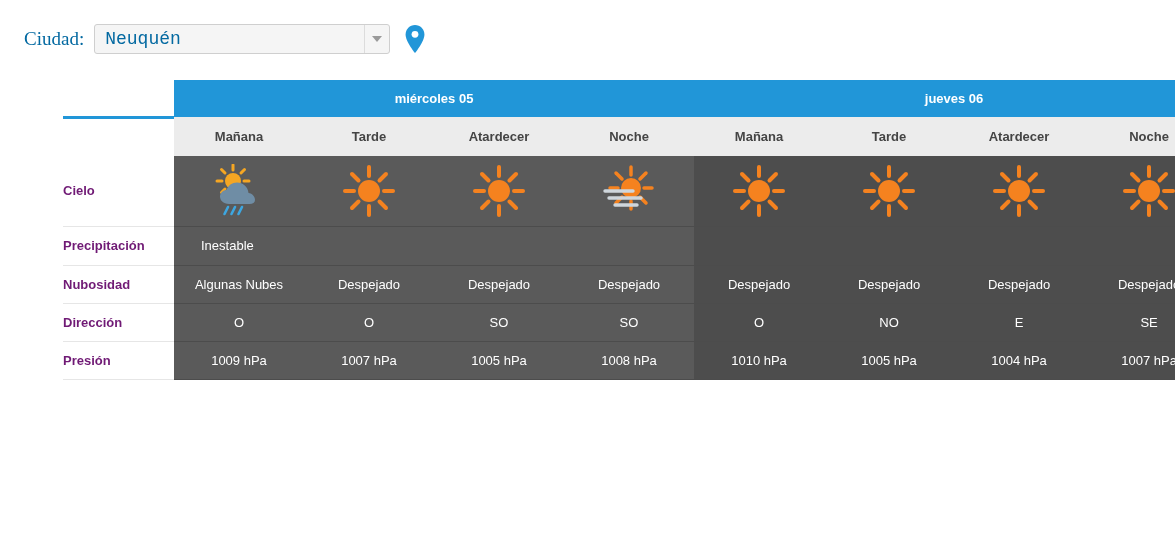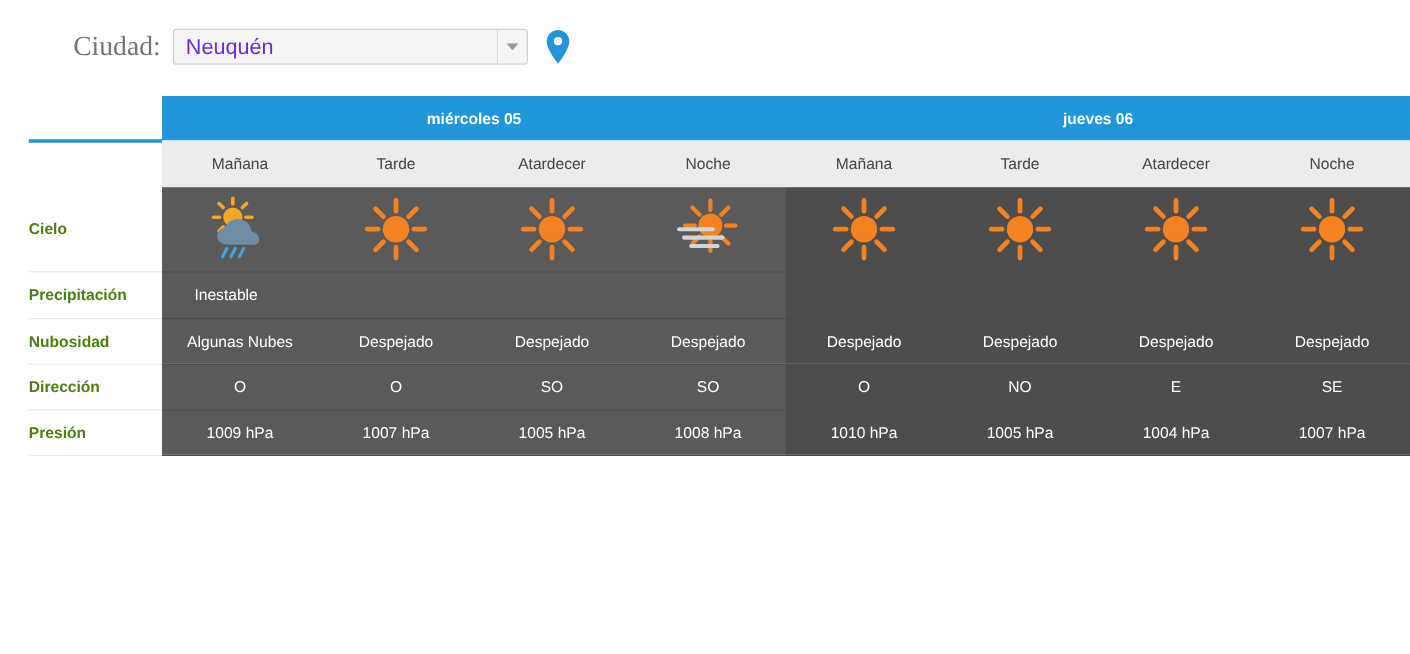--- a/index.html
+++ b/index.html
@@ -17,41 +17,40 @@
   
   .topbar {
     display: flex;
     align-items: center;
     padding: 22px 0 0 24px;
     height: 56px;
     box-sizing: border-box;
   }
   .city-label {
     font-family: "Liberation Serif", serif;
-    font-size: 23px;
-    color: #737373;
+    font-size: 19px;
+    color: #0369a1;
     margin-right: 10px;
     white-space: nowrap;
-    margin-left: 37px;
   }
   .select-wrap {
     position: relative;
     width: 296px;
     height: 30px;
     background: #f5f5f5;
     border: 1px solid #cfcfcf;
     border-radius: 3px;
     box-sizing: border-box;
     display: flex;
     align-items: center;
   }
   .select-value {
-    font-family: Liberation Sans, sans-serif;
+    font-family: Liberation Mono, monospace;
     font-size: 18px;
-    color: #6d28d9;
+    color: #0369a1;
     padding-left: 10px;
     flex: 1;
     white-space: nowrap;
     overflow: hidden;
   }
   .select-divider {
     width: 1px;
     height: 100%;
     background: #dcdcdc;
   }
@@ -69,37 +68,38 @@
     display: flex;
     align-items: center;
   }
   .pin-icon svg { display: block; }
 
   
   .table-wrap {
     margin-top: 24px;
     padding-left: 24px;
     box-sizing: border-box;
+    margin-left: 39px;
   }
   table.fc {
     border-collapse: collapse;
     width: 1151px;
     table-layout: fixed;
   }
   table.fc td, table.fc th {
     padding: 0;
     margin: 0;
   }
   .col-label { width: 111px; }
   .col-cell  { width: 130px; }
 
   
   .rowlabel {
     background: #ffffff;
-    color: #4d7c0f;
+    color: #701a75;
     font-size: 13px;
     font-weight: bold;
     padding-left: 4px;
     vertical-align: middle;
     border-bottom: 1px solid #e6e6e6;
     height: 37px;
   }
 
   
   .dayhead {
@@ -113,21 +113,21 @@
   }
   .dayhead-spacer {
     background: #ffffff;
     border-bottom: 3px solid #2196d8;
   }
   
   .parthead {
     background: #ececec;
     color: #444444;
     font-size: 13px;
-    font-weight: normal;
+    font-weight: bold;
     text-align: center;
     height: 37px;
     vertical-align: middle;
   }
   .parthead-left {
     background: #ffffff;
   }
 
   .cell {
     text-align: center;

